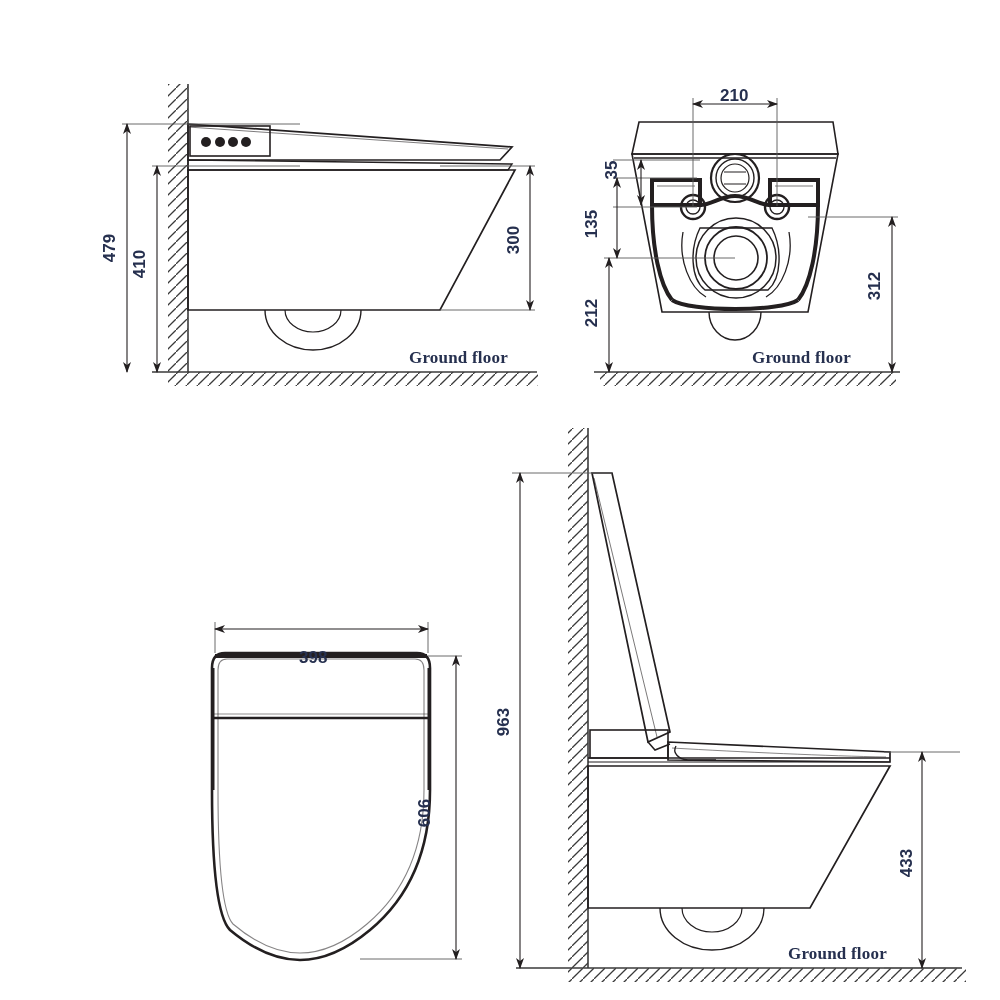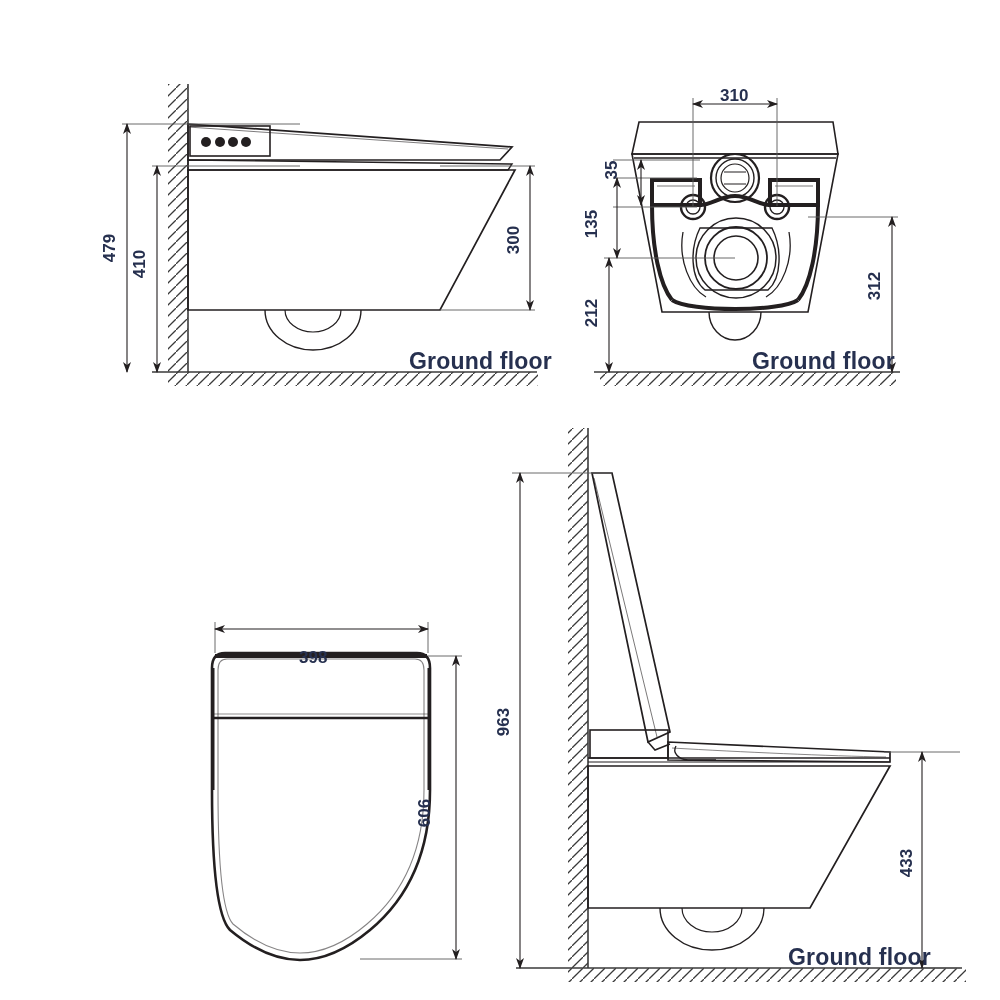--- a/index.html
+++ b/index.html
@@ -6,22 +6,22 @@
   html,body{margin:0;padding:0;background:#ffffff;}
   body{
     width:1000px;height:1000px;overflow:hidden;
     font-family:"Liberation Sans","DejaVu Sans",sans-serif;
     color:#1b2a49;
   }
   #sheet{position:relative;width:1000px;height:1000px;background:#fff;}
   svg.dwg{position:absolute;left:0;top:0;width:1000px;height:1000px;}
   .ground-label{
     position:absolute;
-    font-family:Liberation Sans, sans-serif;
-    font-size:23px;font-weight:700;color:#26304f;
+    font-family:Liberation Serif, serif;
+    font-size:17px;font-weight:700;color:#26304f;
     letter-spacing:.2px;white-space:nowrap;
   }
   .dim-num{
     position:absolute;
     font-family:"Liberation Sans","DejaVu Sans",sans-serif;
     font-size:17px;font-weight:700;color:#26304f;
     white-space:nowrap;
   }
   .vert{transform-origin:50% 50%;transform:rotate(-90deg);}
 </style>
@@ -236,21 +236,21 @@
         <line x1="922" y1="752" x2="922" y2="968" marker-start="url(#arrB)" marker-end="url(#arrF)"></line>
       </g>
     </g>
   </svg>
 
   <div class="dim-num vert" style="left:96px;top:238px;">479</div>
   <div class="dim-num vert" style="left:126px;top:254px;">410</div>
   <div class="dim-num vert" style="left:500px;top:230px;">300</div>
   <div class="ground-label" style="left:409px;top:348px;">Ground floor</div>
 
-  <div class="dim-num" style="left:720px;top:86px;">310</div>
+  <div class="dim-num" style="left:720px;top:86px;">210</div>
   <div class="dim-num vert" style="left:603px;top:160px;">35</div>
   <div class="dim-num vert" style="left:578px;top:214px;">135</div>
   <div class="dim-num vert" style="left:578px;top:303px;">212</div>
   <div class="dim-num vert" style="left:861px;top:276px;">312</div>
   <div class="ground-label" style="left:752px;top:348px;">Ground floor</div>
 
   <div class="dim-num" style="left:299px;top:648px;">398</div>
   <div class="dim-num vert" style="left:411px;top:803px;">606</div>
 
   <div class="dim-num vert" style="left:490px;top:712px;">963</div>

